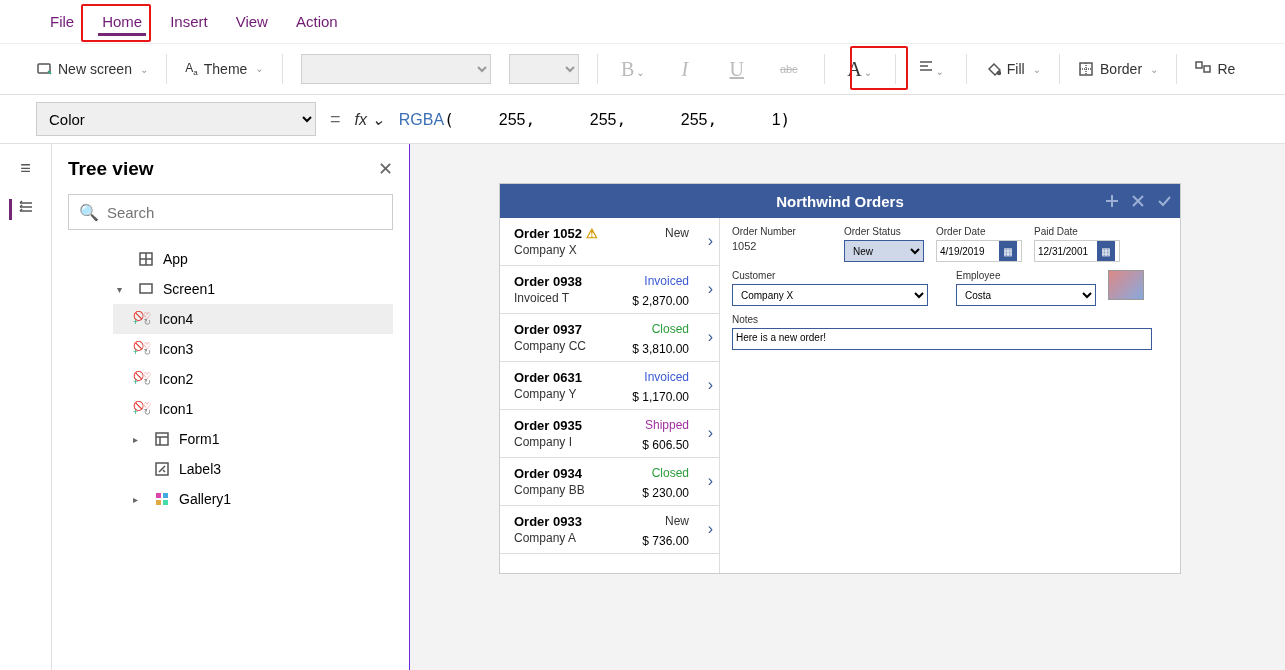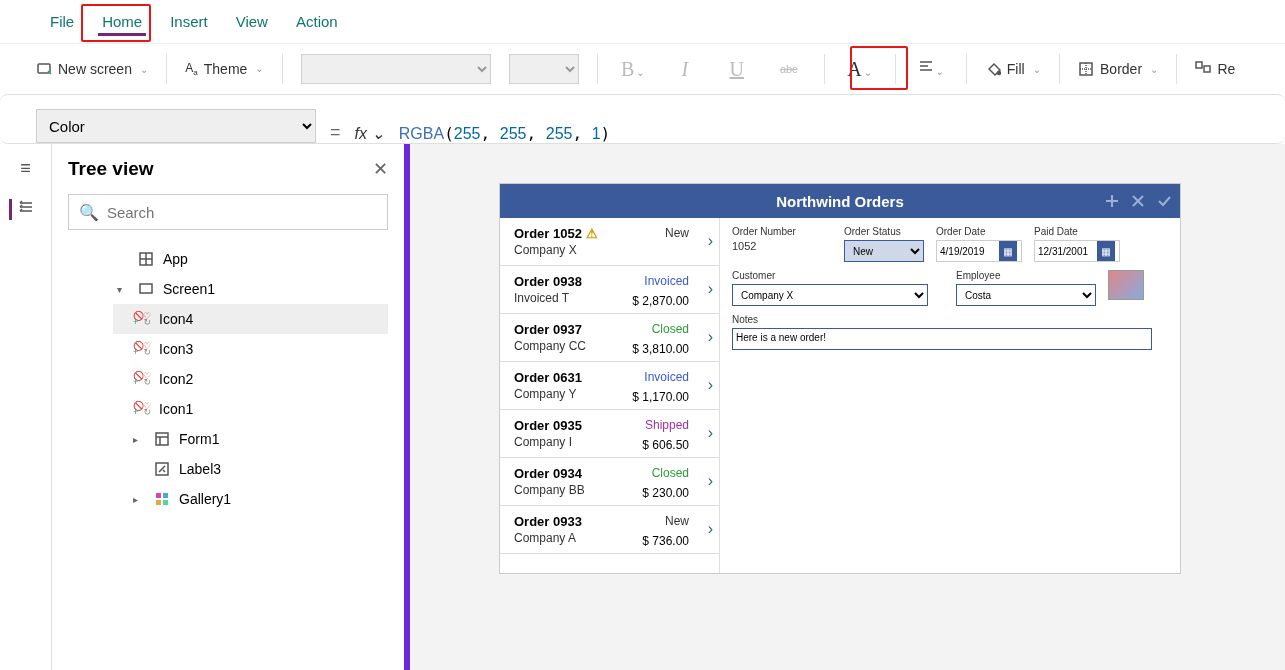--- a/index.html
+++ b/index.html
@@ -1,56 +1,56 @@
 <!DOCTYPE html>
 <html><head>
 <meta charset="utf-8">
 <style>
 * { box-sizing: border-box; margin: 0; padding: 0; font-family: "Segoe UI", Arial, sans-serif; }
 body { width: 1285px; height: 670px; background: #fff; overflow: hidden; position: relative; }
 
 
 .topmenu { display: flex; align-items: center; height: 44px; padding-left: 36px; border-bottom: 1px solid #eee; }
-.topmenu-item { padding: 10px 14px; font-size: 15px; color: #0f766e; cursor: pointer; }
+.topmenu-item { padding: 10px 14px; font-size: 15px; color: #701a75; cursor: pointer; }
 .topmenu-item.active { position: relative; }
 .topmenu-item.active::after { content:""; position:absolute; left:10px; right:10px; bottom:4px; height:3px; background:#742774; }
 
 
 .ribbon { display: flex; align-items: center; height: 50px; padding-left: 36px; gap: 18px; }
 .ribbon .btn { display:flex; align-items:center; gap:6px; font-size:14px; color:#333; cursor:pointer; }
 .ribbon .sep { width:1px; height:30px; background:#e0e0e0; }
 .ribbon select.fontsel { width:190px; height:30px; border:1px solid #d0d0d0; color:#999; }
 .ribbon select.fontsize { width:70px; height:30px; border:1px solid #d0d0d0; color:#999; }
 .ribbon .fmt { color:#bbb; font-size:16px; width:34px; text-align:center; }
 .ribbon .fmt.big { font-size:20px; font-family: Georgia, serif; }
 .ribbon .chev { font-size:10px; color:#999; margin-left:2px; }
 
 
 .hl { border:2px solid #e91616; position:absolute; pointer-events:none; border-radius:2px; }
 .hl1 { left:81px; top:4px; width:70px; height:38px; }
 .hl2 { left:850px; top:46px; width:58px; height:44px; }
 .hl3 { left:1027px; top:199px; width:60px; height:50px; }
 
 
-.formulabar { display:flex; align-items:flex-end; height:50px; border-top:1px solid #e0e0e0; border-bottom:1px solid #e0e0e0; padding-left:36px; gap:14px;border-radius:8px; }
+.formulabar { display:flex; align-items:center; height:50px; border-top:1px solid #e0e0e0; border-bottom:1px solid #e0e0e0; padding-left:36px; gap:14px; }
 .formulabar select.prop { width:280px; height:34px; border:1px solid #ccc; font-size:15px; padding-left:8px; }
 .formulabar .eq { font-size:18px; color:#666; }
 .formulabar .fx { font-style:italic; font-size:16px; color:#333; }
 .formulabar .formula { font-family: Consolas, monospace; font-size:16px; }
 .formulabar .fn { color:#3b6fb6; }
-.formulabar .num { color:#0369a1; }
+.formulabar .num { color:#000000;margin-left:45px; }
 
 
 .main { display:flex; height: calc(670px - 44px - 50px - 50px); }
 .leftbar { width:52px; border-right:1px solid #e0e0e0; display:flex; flex-direction:column; align-items:center; padding-top:14px; gap:20px; }
 .leftbar .ic { font-size:18px; color:#555; cursor:pointer; }
 .leftbar .ic.active { border-left:3px solid #742774; padding-left:6px; margin-left:-9px; }
 
 
-.treepanel { width:358px; border-right:6px solid #6d28d9; padding:14px 16px; }
+.treepanel { width:358px; border-right:1px solid #6d28d9; padding:14px 16px; }
 .treepanel .hdr { display:flex; justify-content:space-between; align-items:center; margin-bottom:14px; }
 .treepanel .hdr h2 { font-size:19px; font-weight:600; }
 .treepanel .search { display:flex; align-items:center; border:1px solid #ccc; height:36px; padding:0 10px; margin-bottom:14px; }
 .treepanel .search span.ic { color:#a06; margin-right:8px; }
 .treepanel .search input { border:none; outline:none; font-size:15px; flex:1; }
 .tree { font-size:14px; }
 .tree-item { display:flex; align-items:center; gap:8px; padding:7px 4px; cursor:pointer;margin-left:45px; }
 .tree-item.sel { background:#eee; }
 .tree-item .exp { width:12px; font-size:10px; color:#666; }
 .tree-item .ticon { width:18px; display:inline-flex; justify-content:center; }

